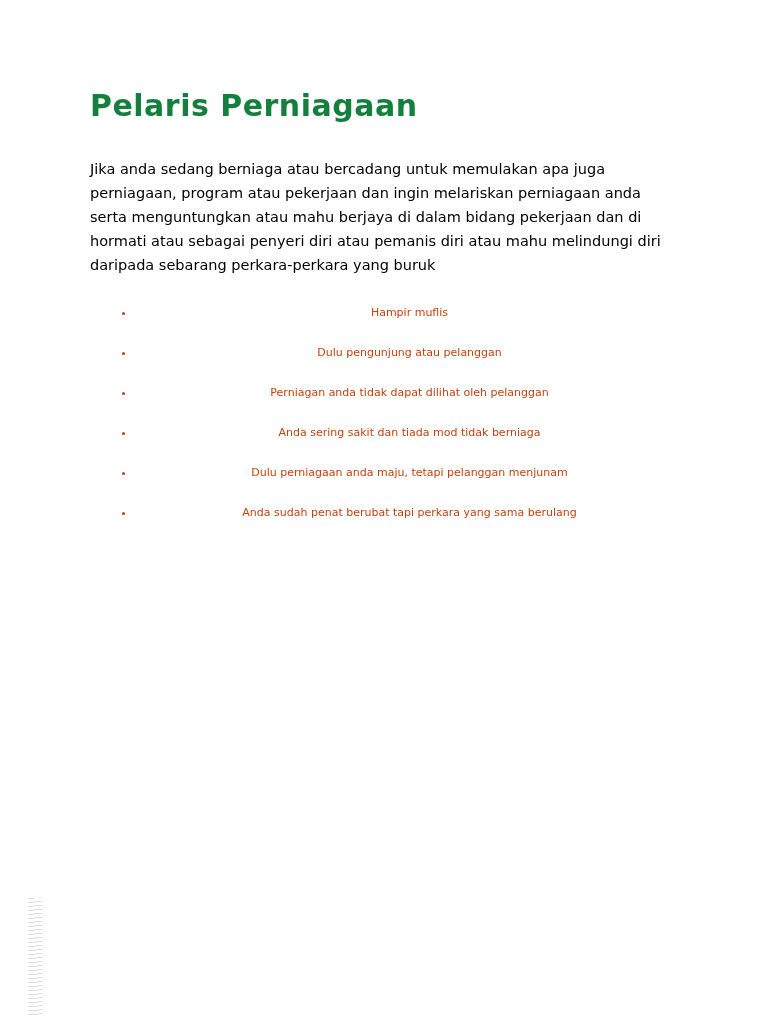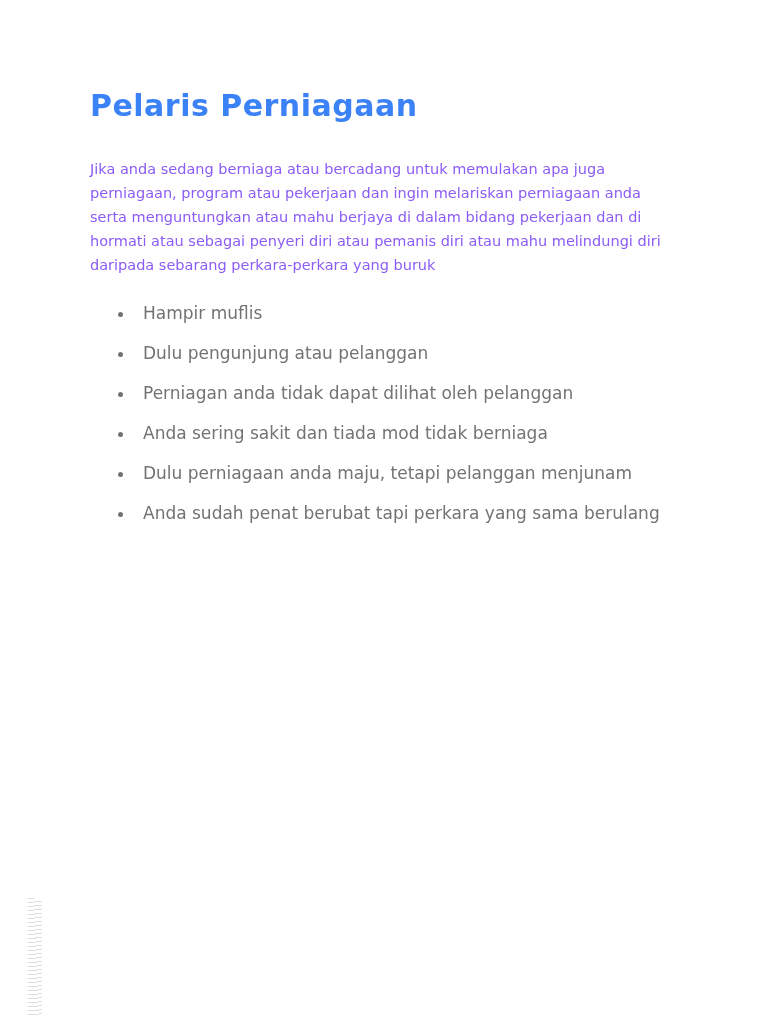--- a/index.html
+++ b/index.html
@@ -20,46 +20,47 @@
     background: #ffffff;
   }
 
   .content {
     padding: 88px 92px 0 90px;
   }
 
   h1.doc-title {
     font-size: 30px;
     font-weight: 700;
-    color: #3b82f6;
+    color: #15803d;
     letter-spacing: 0.5px;
     margin-bottom: 34px;
     font-family: "DejaVu Sans", "Liberation Sans", sans-serif;
   }
 
   p.intro {
     font-size: 14.5px;
     line-height: 24px;
-    color: #8b5cf6;
+    color: #000000;
     margin-bottom: 26px;
     max-width: 588px;
   }
 
   ul.symptom-list {
     list-style: disc;
     padding-left: 27px;
     margin-left: 18px;
   }
 
   ul.symptom-list li {
-    font-size: 17px;
+    font-size: 11px;
     line-height: 20px;
-    color: #737373;
+    color: #c2410c;
     margin-bottom: 20px;
     padding-left: 8px;
+    text-align: center;
   }
 
   
   .scan-artifact {
     position: absolute;
     left: 28px;
     bottom: 8px;
     width: 14px;
     height: 118px;
     background: repeating-linear-gradient(

